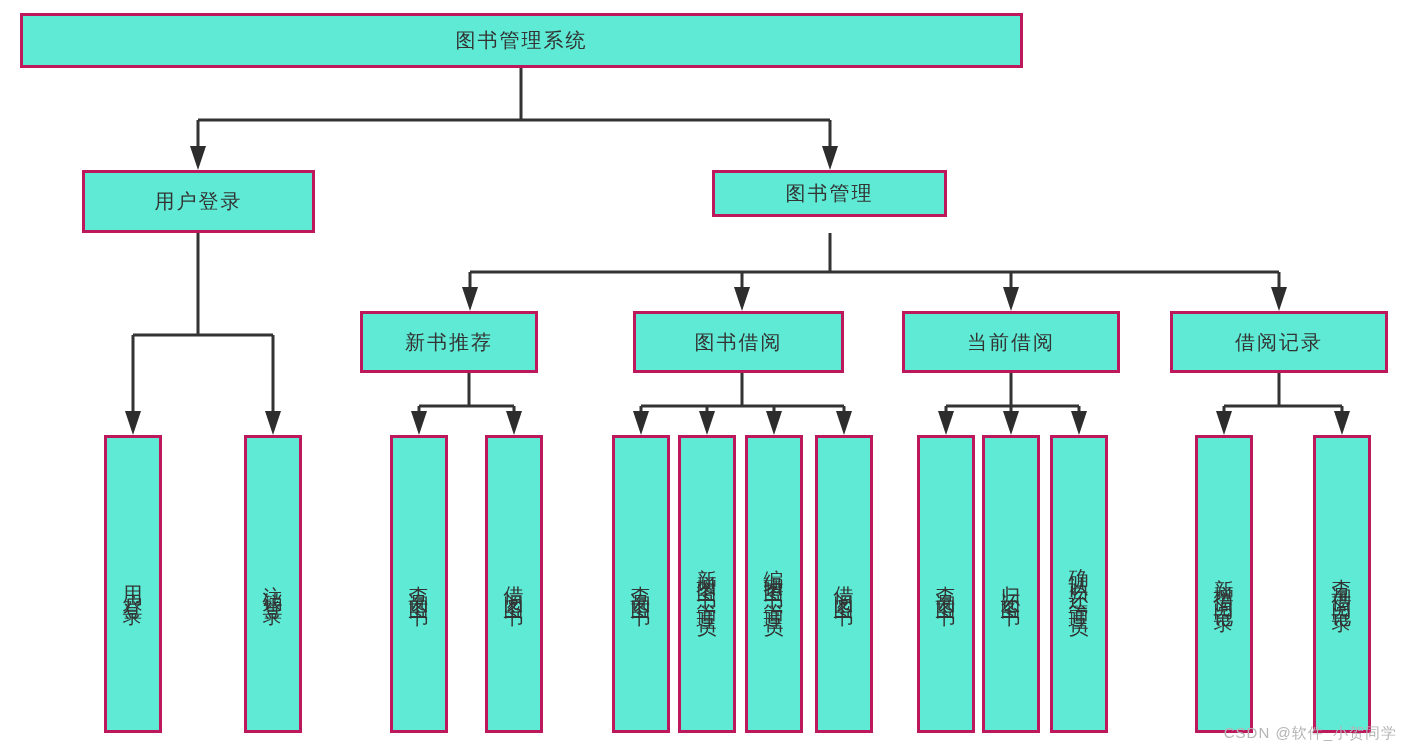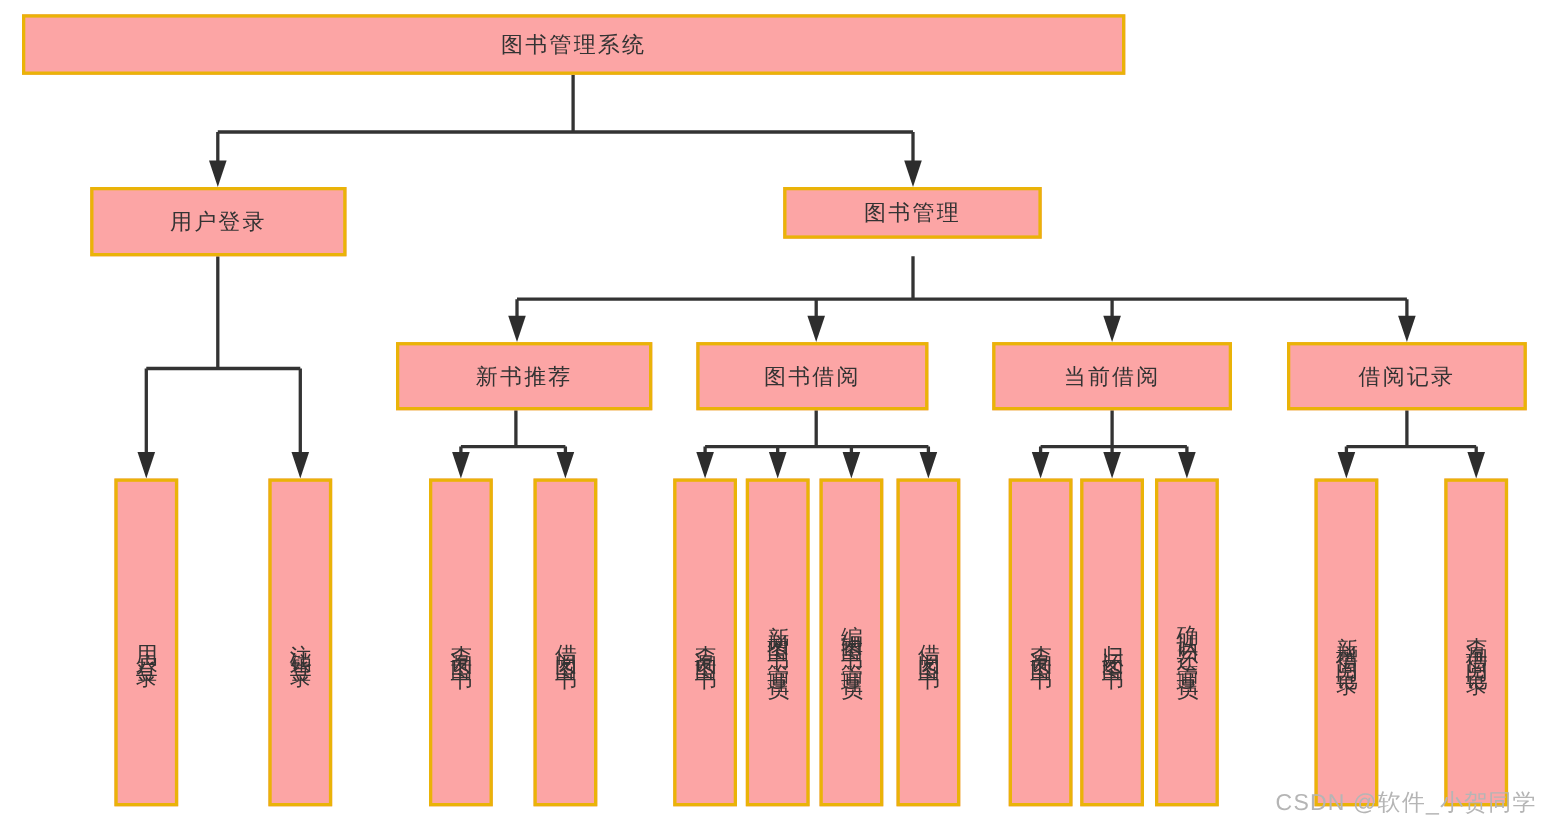--- a/index.html
+++ b/index.html
@@ -23,22 +23,22 @@
     pointer-events: none;
   }
   .wire {
     fill: none;
     stroke: #333333;
     stroke-width: 3;
   }
   .arrow { fill: #2d2d2d; stroke: none; }
   .node {
     position: absolute;
-    background: #fca5a5;
-    border: 3px solid #eab308;
+    background: #5eead4;
+    border: 3px solid #be185d;
     display: flex;
     align-items: center;
     justify-content: center;
     text-align: center;
   }
   .node .lbl {
     font-size: 20px;
     letter-spacing: 2px;
     color: #333333;
     white-space: nowrap;
@@ -47,21 +47,21 @@
     writing-mode: vertical-rl;
     text-orientation: mixed;
     letter-spacing: 7px;
     line-height: 1;
     white-space: normal;
   }
   .watermark {
     position: absolute;
     right: 8px;
     bottom: 4px;
-    font-size: 21px;
+    font-size: 15px;
     color: #b5b5b5;
     letter-spacing: 1px;
   }
 </style>
 </head>
 <body>
 
 <div class="stage">
 
   <svg class="wires" viewBox="0 0 1405 747" aria-hidden="true">
@@ -107,21 +107,21 @@
     <span class="lbl">图书管理系统</span>
   </div>
 
   <div class="node" style="left:82px;top:170px;width:233px;height:63px">
     <span class="lbl">用户登录</span>
   </div>
   <div class="node" style="left:712px;top:170px;width:235px;height:47px">
     <span class="lbl">图书管理</span>
   </div>
 
-  <div class="node" style="left:360px;top:311px;width:233px;height:62px">
+  <div class="node" style="left:360px;top:311px;width:178px;height:62px">
     <span class="lbl">新书推荐</span>
   </div>
   <div class="node" style="left:633px;top:311px;width:211px;height:62px">
     <span class="lbl">图书借阅</span>
   </div>
   <div class="node" style="left:1170px;top:311px;width:218px;height:62px">
     <span class="lbl">借阅记录</span>
   </div>
   <div class="node" style="left:902px;top:311px;width:218px;height:62px">
     <span class="lbl">当前借阅</span>

